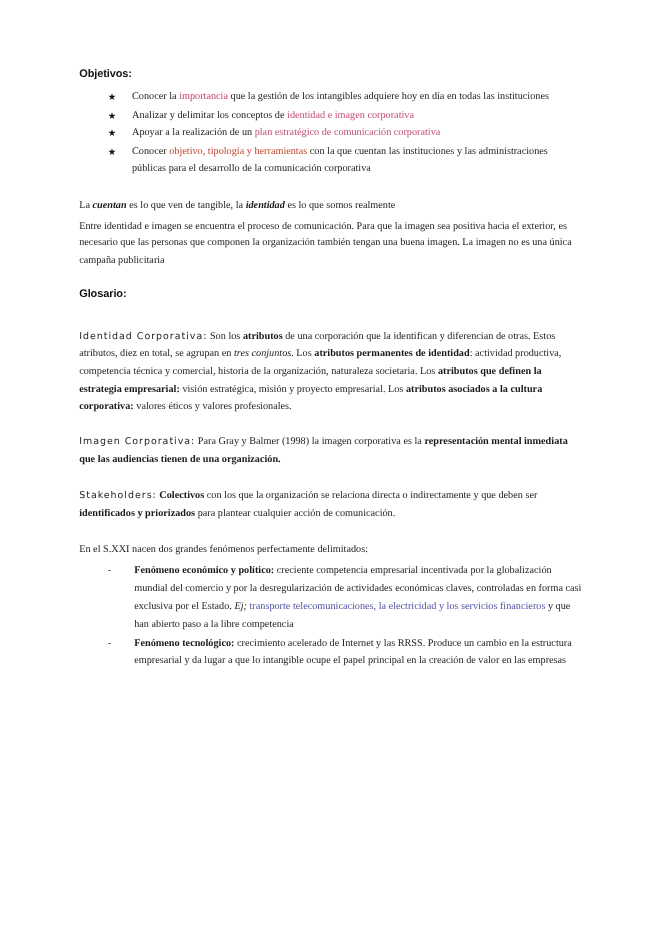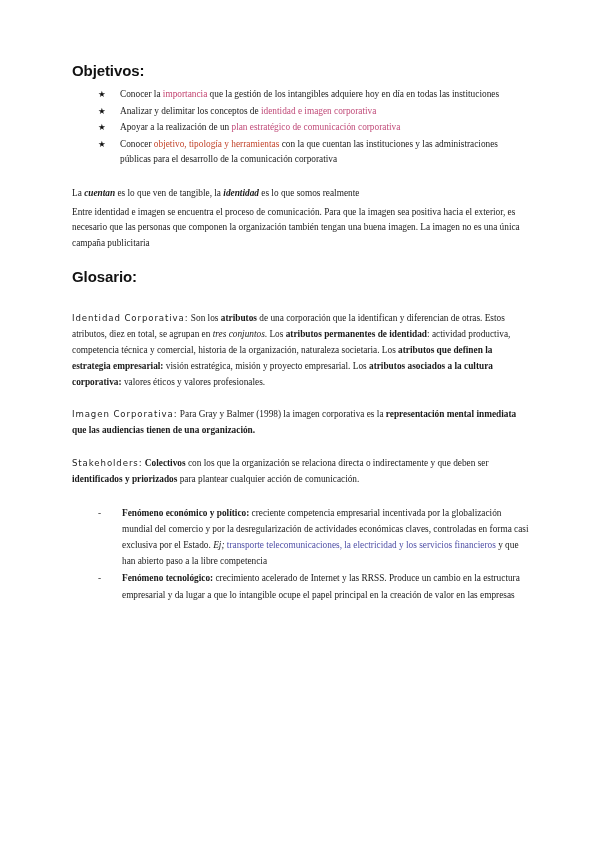--- a/index.html
+++ b/index.html
@@ -41,21 +41,21 @@
     text-align: center;
     line-height: 19px;
     color: #111111;
     letter-spacing: -0.15px;
     margin: 0 6px 26px 6px;
   }
 
   
   .sec-head {
     font-family: "Liberation Sans", sans-serif;
-    font-size: 15px;
+    font-size: 10px;
     font-weight: bold;
     color: #111111;
     margin: 0 0 8px 0;
     letter-spacing: -0.1px;
   }
 
   
   ul.star-list {
     list-style: none;
     margin: 0 0 18px 0;
@@ -190,20 +190,21 @@
 
   <div class="gloss-block">
     <span class="gterm">Imagen Corporativa:</span><span>  Para Gray y Balmer (1998) la imagen corporativa es la </span><b>representación mental inmediata que las audiencias tienen de una organización.</b><span></span>
   </div>
 
   <div class="gloss-block">
     <span class="gterm">Stakeholders:</span><span> </span><b>Colectivos</b><span> con los que la organización se relaciona directa o indirectamente y que deben ser </span><b>identificados y priorizados</b><span> para plantear cualquier acción de comunicación.</span>
   </div>
 
 
+  <p class="body">En el S.XXI nacen dos grandes fenómenos perfectamente delimitados:</p>
 
   <ul class="dash-list">
     <li>
       <span class="dash">-</span><b>Fenómeno económico y político:</b><span> creciente competencia empresarial incentivada por la globalización mundial del comercio y por la desregularización de actividades económicas claves, controladas en forma casi exclusiva por el Estado. </span><i>Ej;</i><span class="c-blue"> transporte telecomunicaciones, la electricidad y los servicios financieros</span><span> y que han abierto paso a la libre competencia</span>
     </li>
     <li>
       <span class="dash">-</span><b>Fenómeno tecnológico:</b><span> crecimiento acelerado de Internet y las RRSS. Produce un cambio en la estructura empresarial y da lugar a que lo intangible ocupe el papel principal en la creación de valor en las empresas</span>
     </li>
   </ul>
 

